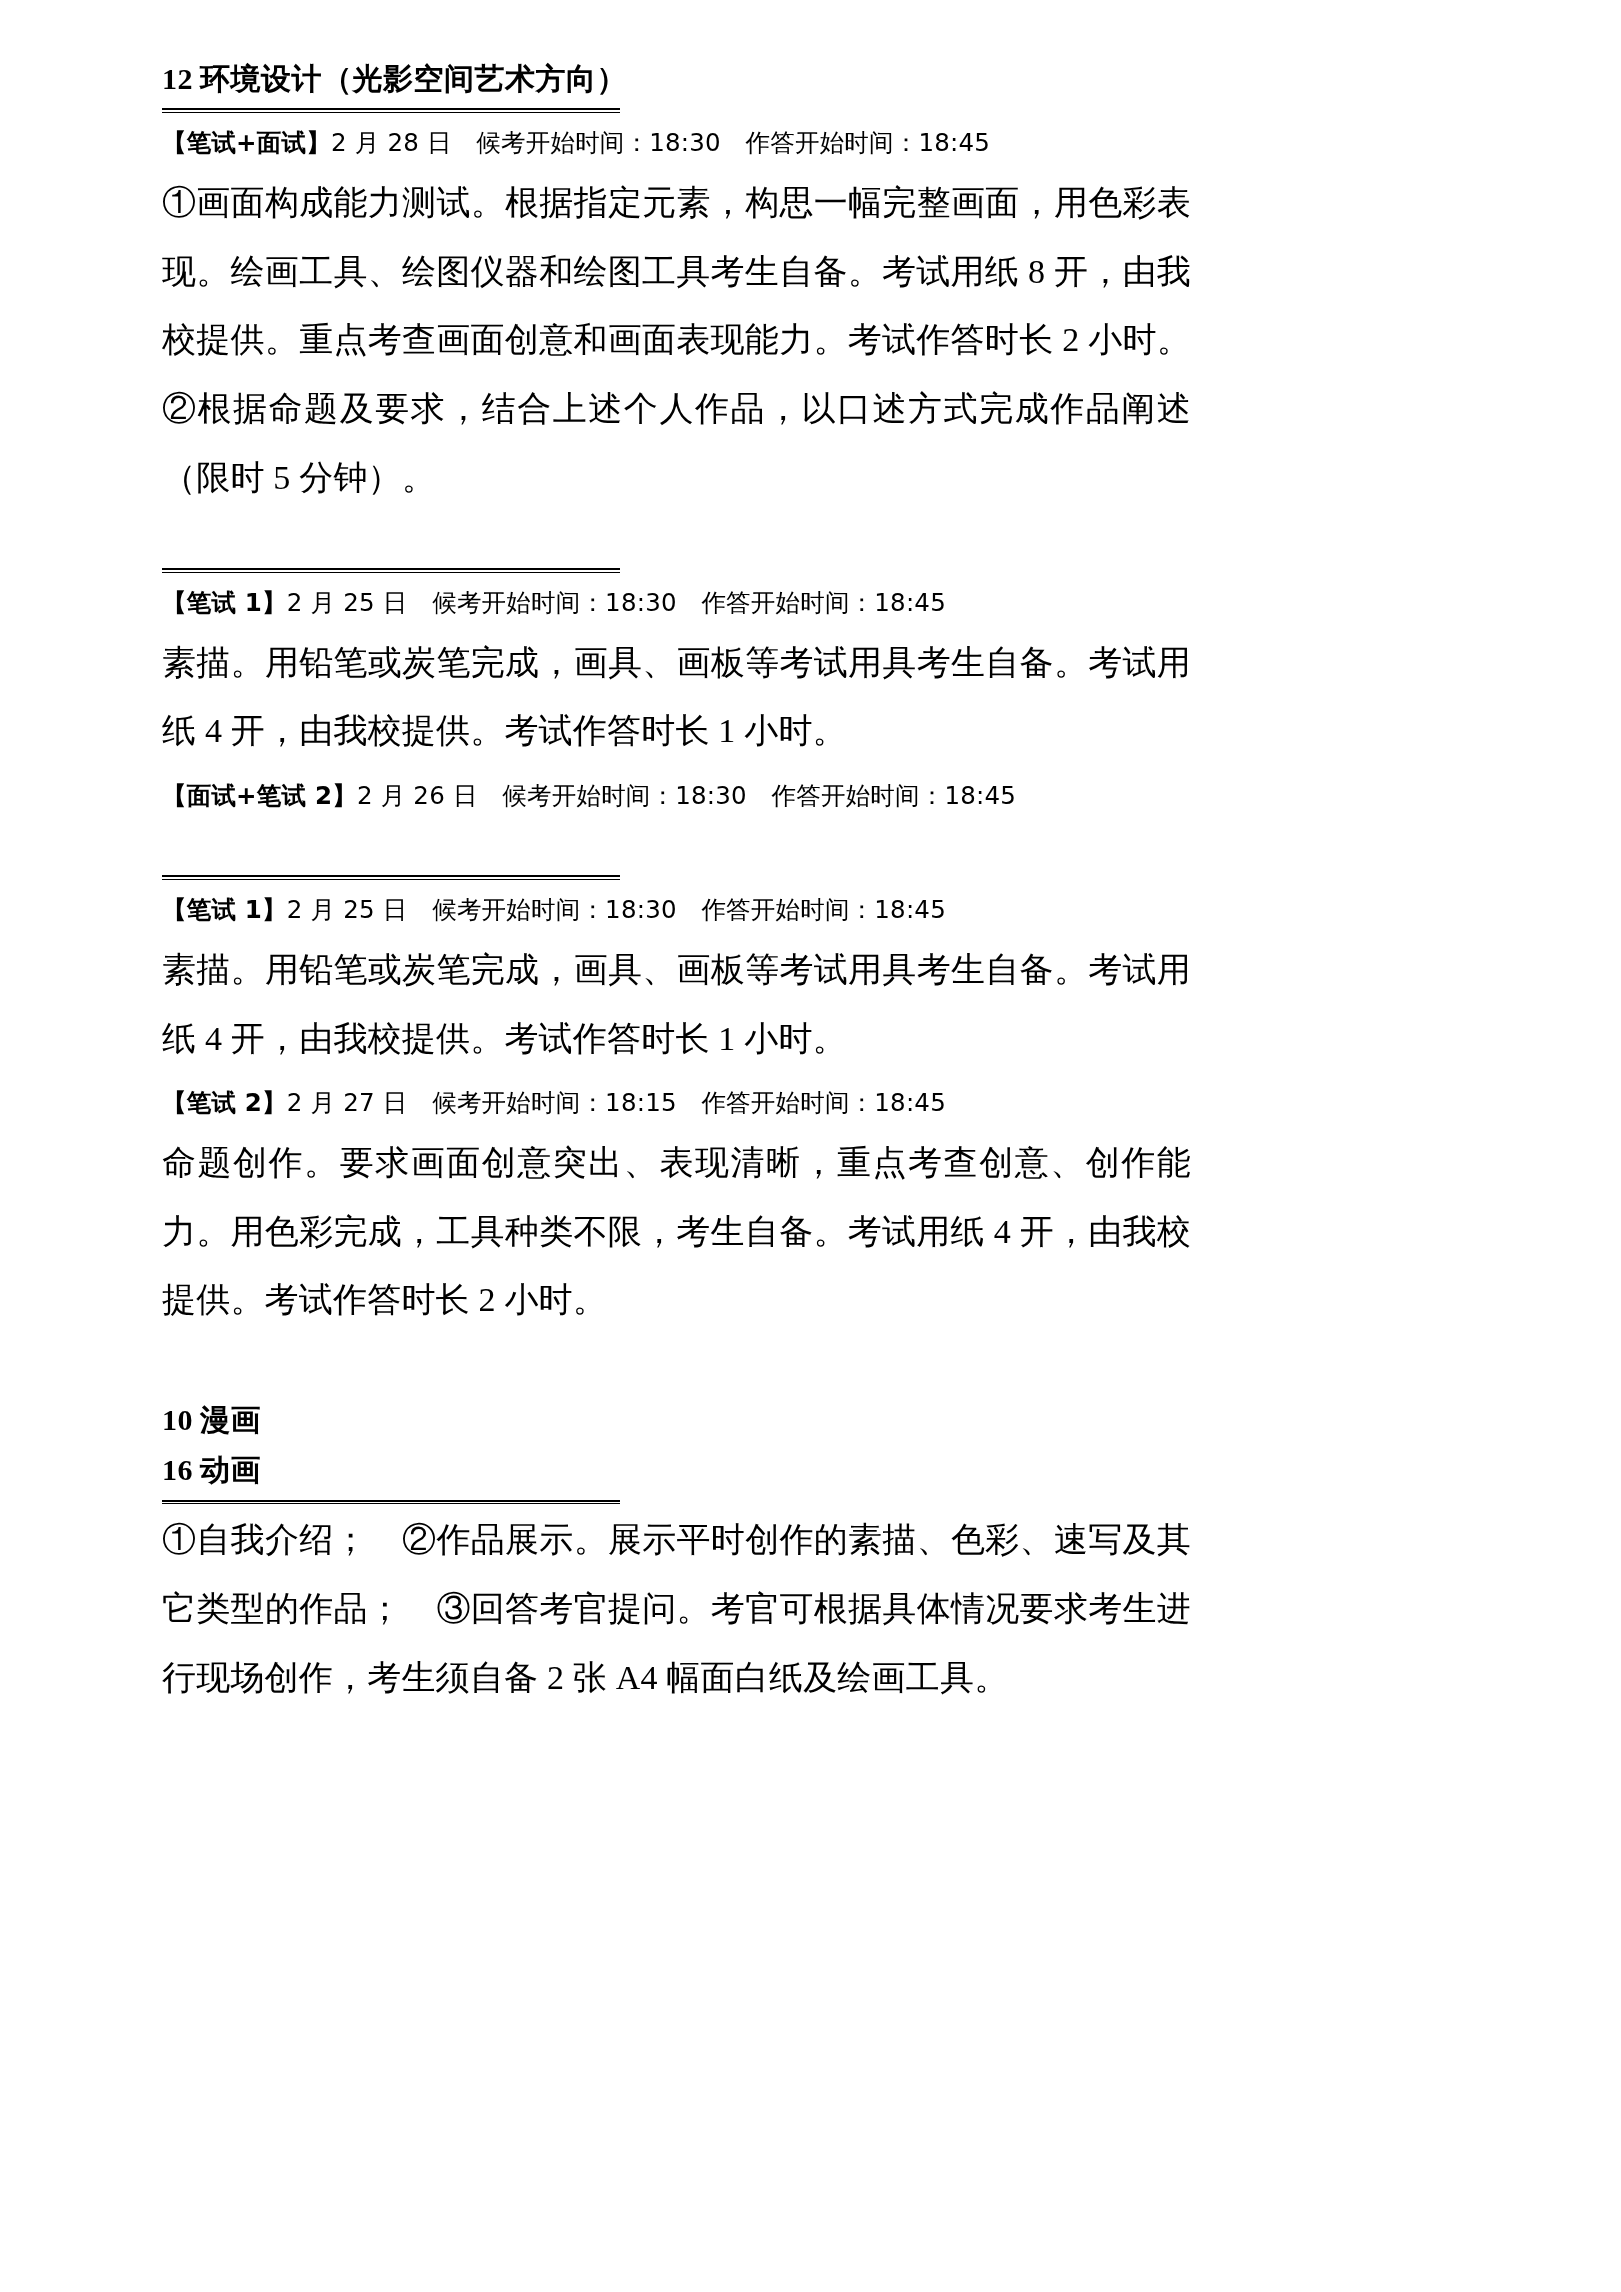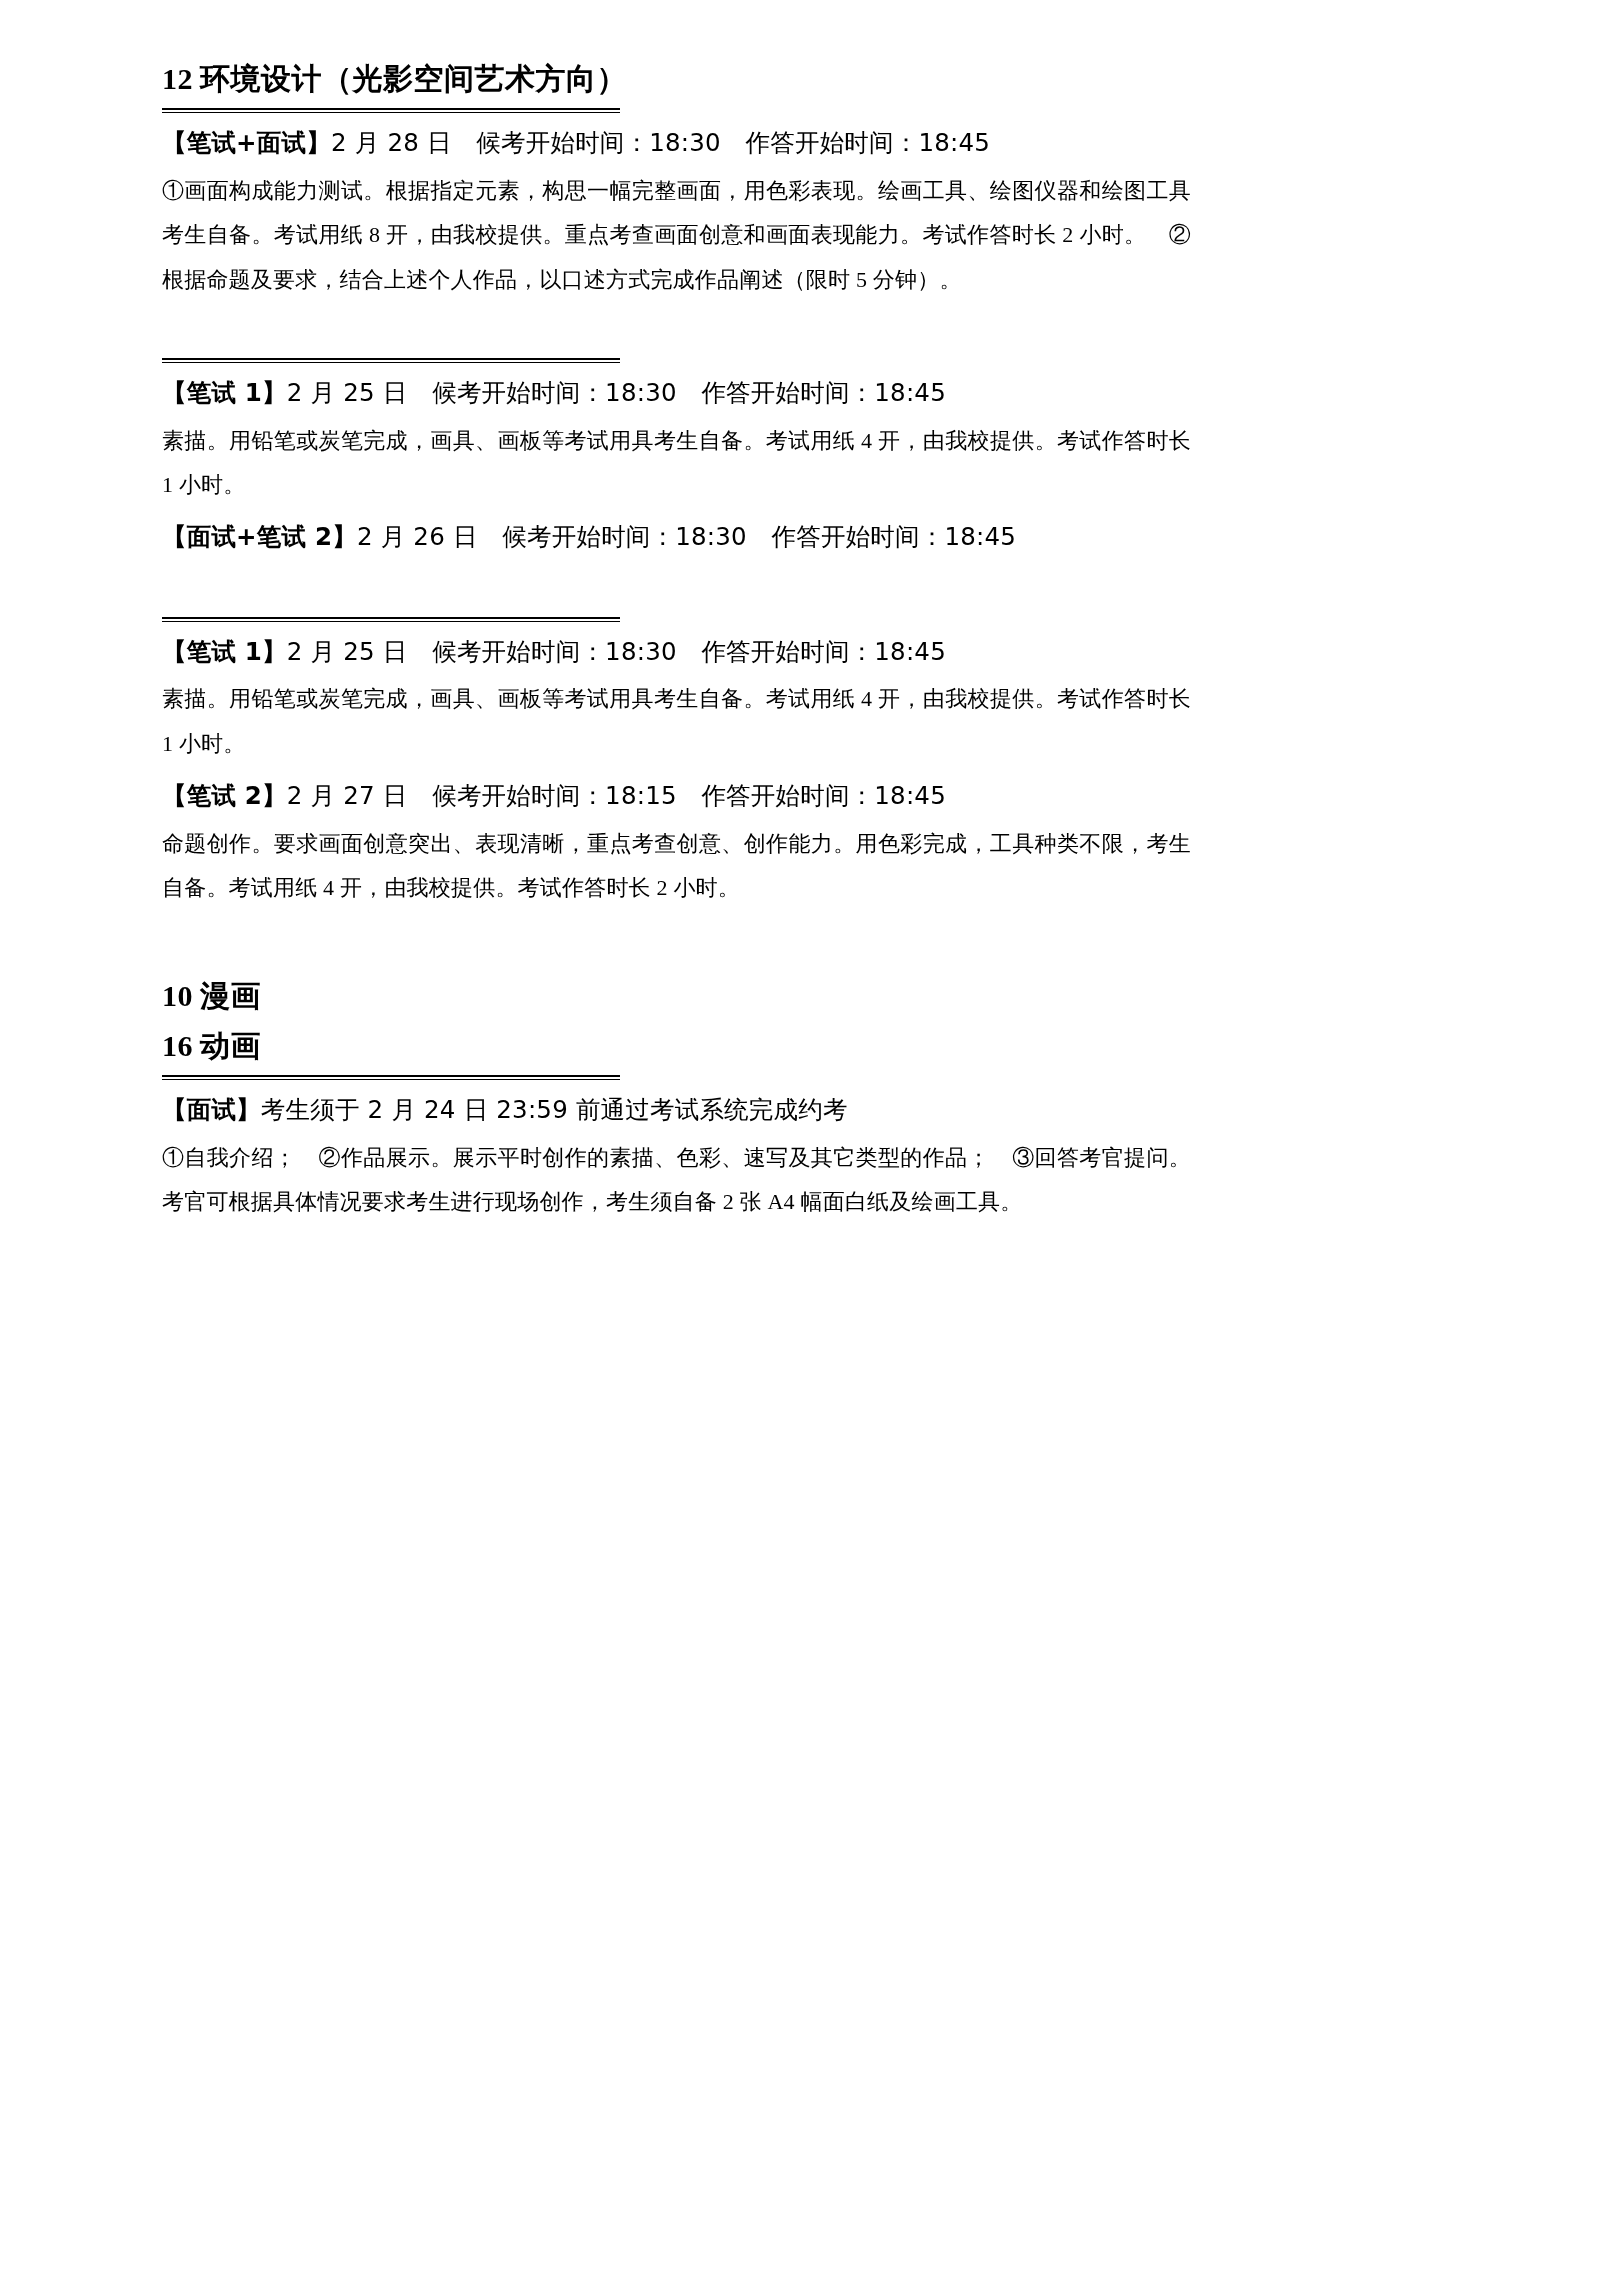--- a/index.html
+++ b/index.html
@@ -77,21 +77,21 @@
     font-weight: bold;
   }
   .meta .rest {
     font-weight: normal;
     text-align: right;
   }
 
   
   .para {
     font-family: "Liberation Serif", "DejaVu Serif", serif;
-    font-size: 22px;
+    font-size: 34px;
     line-height: 2.02;
     text-align: justify;
     text-justify: inter-character;
     margin: 2px 0 0 0;
     width: 1029px;
     letter-spacing: 0.2px;
     word-break: break-all;
   }
 
   
@@ -151,21 +151,18 @@
       </div>
     </div>
 
     <div class="gap-sm"></div>
 
     <div class="section">
       <div class="sec-heading">
         <span class="num">16</span><span>动画</span>
       </div>
       <div class="rule"></div>
-      <div class="meta">
-        <span class="tag">【面试】</span><span class="rest">考生须于 2 月 24 日 23:59 前通过考试系统完成约考</span>
-      </div>
       <div class="para">①自我介绍；　②作品展示。展示平时创作的素描、色彩、速写及其它类型的作品；　③回答考官提问。考官可根据具体情况要求考生进行现场创作，考生须自备 2 张 A4 幅面白纸及绘画工具。</div>
     </div>
 
   </div>
 </div>
 
 
 </body></html>

